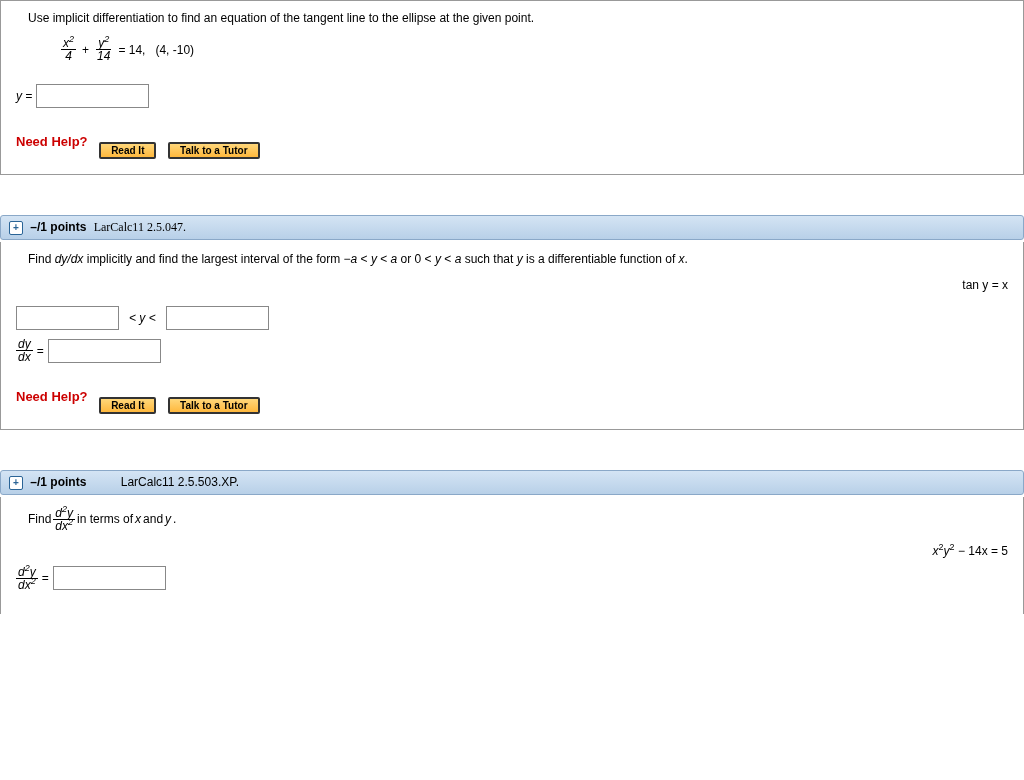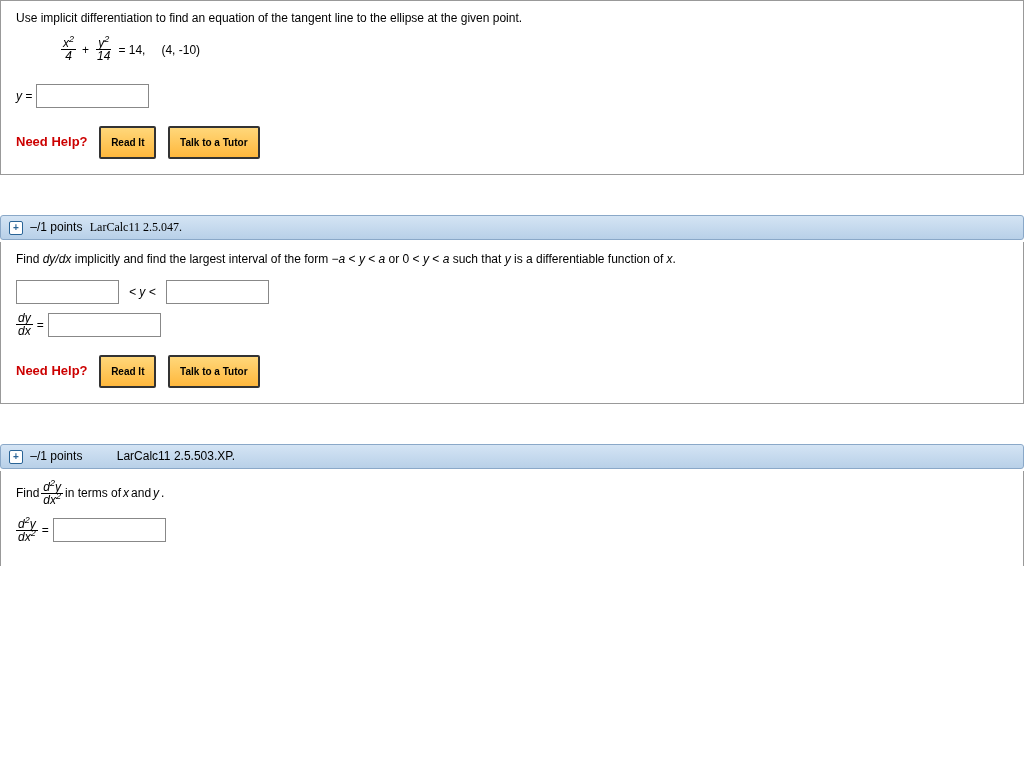--- a/index.html
+++ b/index.html
@@ -41,21 +41,21 @@
     border-radius: 2px;
     color: #2a6496;
     font-size: 10px;
     line-height: 11px;
     text-align: center;
     margin-right: 4px;
     font-weight: bold;
     vertical-align: middle;
   }
   .points {
-    font-weight: normal;
+    font-weight: bold;
   }
   input[type="text"].ans {
     border: 1px solid #888;
     height: 20px;
     font-size: 12px;
     padding: 1px 3px;
     background: #fff;
   }
   .ans-md { width: 105px; }
   .ans-sm { width: 95px; }
@@ -63,28 +63,29 @@
     margin-top: 18px;
     color: #c00;
     font-weight: bold;
     font-size: 13px;
   }
   .help-btn {
     display: inline-block;
     background: linear-gradient(#ffd77a, #ffb83d);
     border: 2px solid #333;
     border-radius: 2px;
-    padding: 9px 10px;
+    padding: 1px 10px;
     font-family: Verdana, Arial, sans-serif;
     font-size: 10px;
     font-weight: bold;
     color: #000;
     margin-left: 8px;
     vertical-align: middle;
     cursor: pointer;
+    margin-top: 16px;
   }
   .math-row {
     display: flex;
     align-items: center;
     gap: 4px;
   }
   .frac {
     display: inline-flex;
     flex-direction: column;
     align-items: center;
@@ -94,21 +95,21 @@
   }
   .frac .num {
     border-bottom: 1px solid #000;
     padding: 0 2px;
   }
   .frac .den {
     padding: 0 2px;
   }
   sup { font-size: 9px; line-height: 0; }
   .ital { font-style: italic; }
-  .instr { margin-bottom: 12px; }
+  .instr { margin-bottom: 12px; margin-left: 12px; }
   .row { margin: 8px 0; }
   .eq-indent { margin-left: 45px; text-align: right; }
 </style>
 </head>
 <body>
 
 <div class="question-box first">
   <div class="q-body">
     <div class="instr">Use implicit differentiation to find an equation of the tangent line to the ellipse at the given point.</div>
 
@@ -116,21 +117,21 @@
       <span class="frac">
         <span class="num"><span class="ital">x</span><sup>2</sup></span>
         <span class="den">4</span>
       </span>
       <span>+</span>
       <span class="frac">
         <span class="num"><span class="ital">y</span><sup>2</sup></span>
         <span class="den">14</span>
       </span>
       <span>= 14,</span>
-      <span style="margin-left:10px;">(4, -10)</span>
+      <span style="margin-left:4px;">(4, -10)</span>
     </div>
 
     <div class="row math-row" style="margin-top:22px;">
       <span class="ital">y =</span>
       <input type="text" class="ans ans-md" style="">
     </div>
 
     <div class="need-help">
       <span>Need Help?</span>
       <span class="help-btn">Read It</span>
@@ -143,20 +144,21 @@
   <span class="expand-icon">+</span>
   <span class="points">–/1 points</span>
   <span style="margin-left:4px;font-family:Liberation Serif, serif;">LarCalc11 2.5.047.</span>
 </div>
 <div class="question-box">
   <div class="q-body">
     <div class="instr">
       <span>Find </span><span class="ital">dy/dx</span><span> implicitly and find the largest interval of the form  −</span><span class="ital">a</span><span> &lt; </span><span class="ital">y</span><span> &lt; </span><span class="ital">a</span><span>  or  0 &lt; </span><span class="ital">y</span><span> &lt; </span><span class="ital">a</span><span>  such that </span><span class="ital">y</span><span> is a differentiable function of </span><span class="ital">x</span><span>.</span>
     </div>
 
+    <div class="eq-indent row">tan y = x</div>
 
     <div class="row math-row" style="margin-top:14px;">
       <input type="text" class="ans ans-sm" style="">
       <span class="ital" style="margin:0 6px;"> &lt; y &lt; </span>
       <input type="text" class="ans ans-sm" style="">
     </div>
 
 
     <div class="row math-row">
       <span class="frac">
@@ -188,20 +190,23 @@
         <span class="num"><span class="ital">d</span><sup>2</sup><span class="ital">y</span></span>
         <span class="den"><span class="ital">d</span><span class="ital">x</span><sup>2</sup></span>
       </span>
       <span>  in terms of </span>
         <span class="ital">x</span>
         <span> and </span>
         <span class="ital">y</span>
         <span>.</span>
     </div>
 
+    <div class="eq-indent row">
+      <span class="ital">x</span><sup>2</sup><span class="ital">y</span><sup>2</sup><span> − 14x = 5</span>
+    </div>
 
     <div class="row math-row">
       <span class="frac">
         <span class="num"><span class="ital">d</span><sup>2</sup><span class="ital">y</span></span>
         <span class="den"><span class="ital">d</span><span class="ital">x</span><sup>2</sup></span>
       </span>
       <span> = </span>
       <input type="text" class="ans ans-md" style="">
     </div>
   </div>

